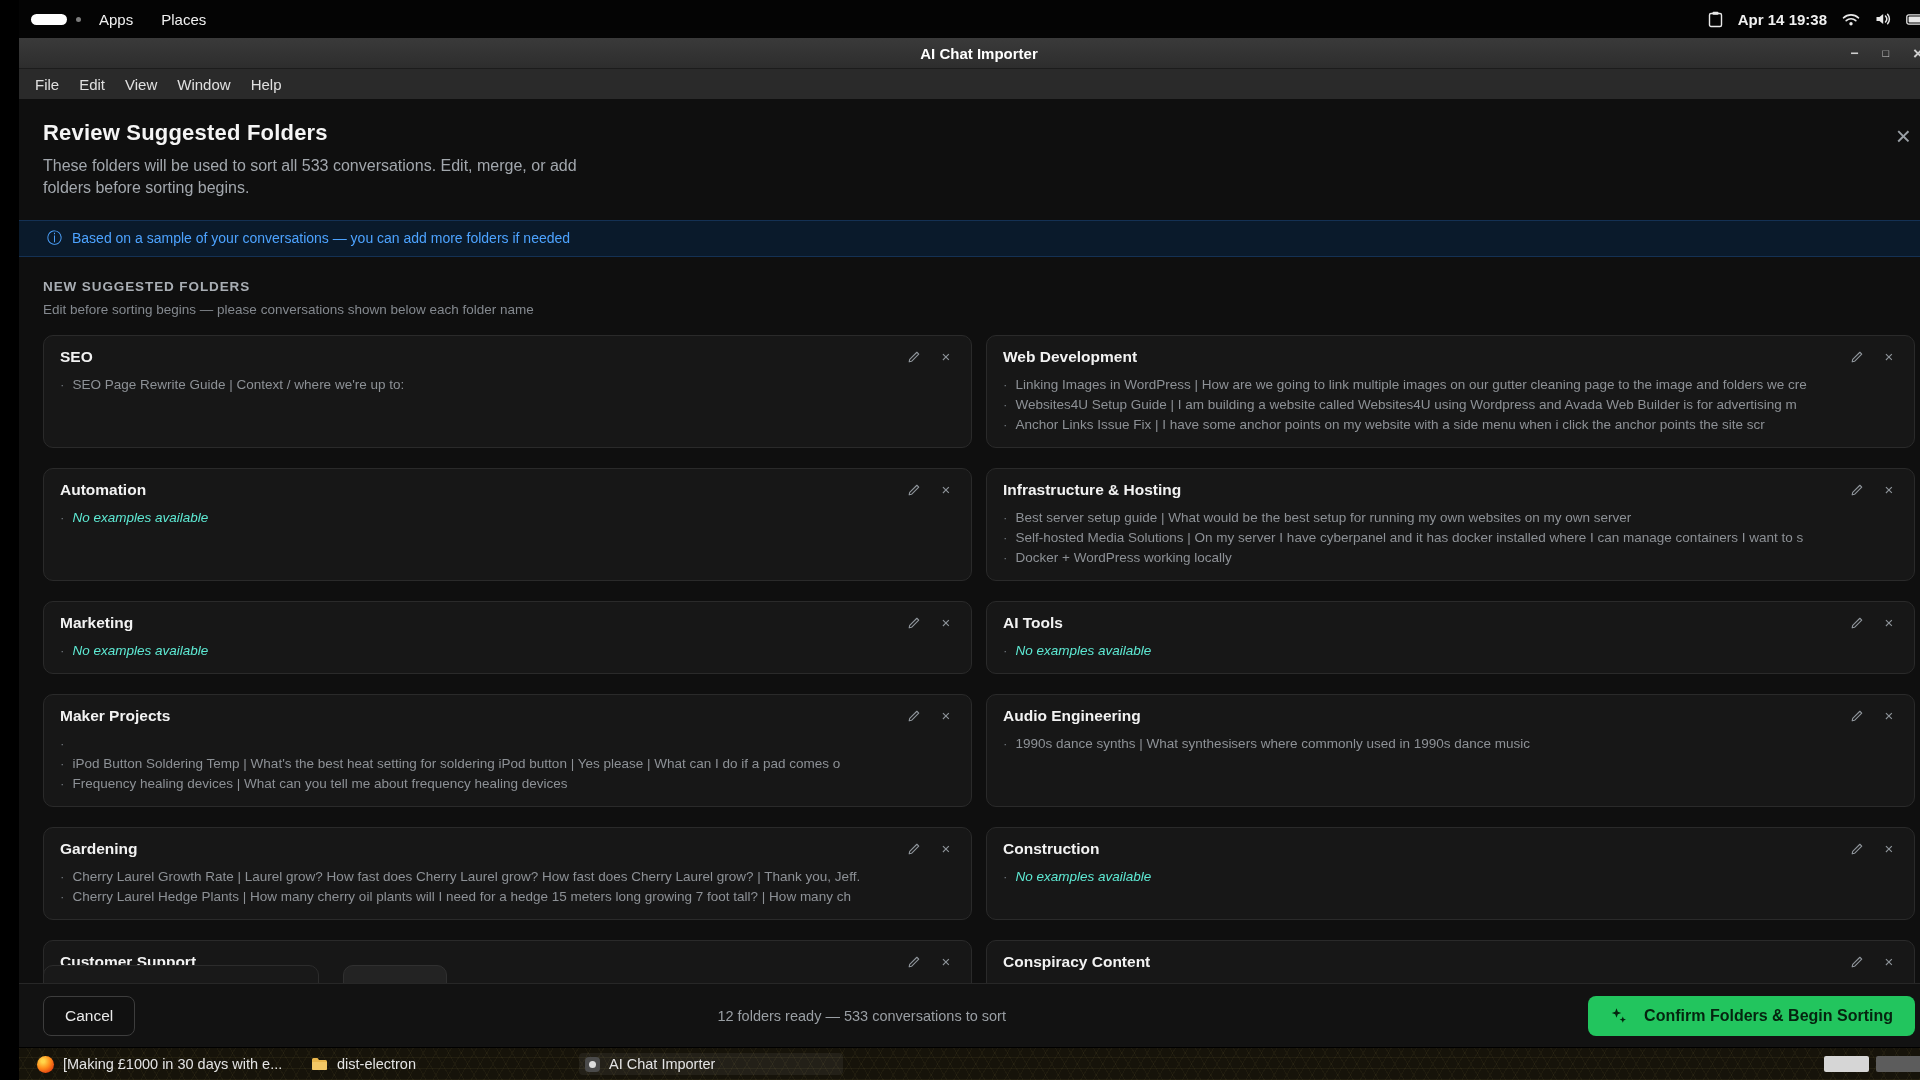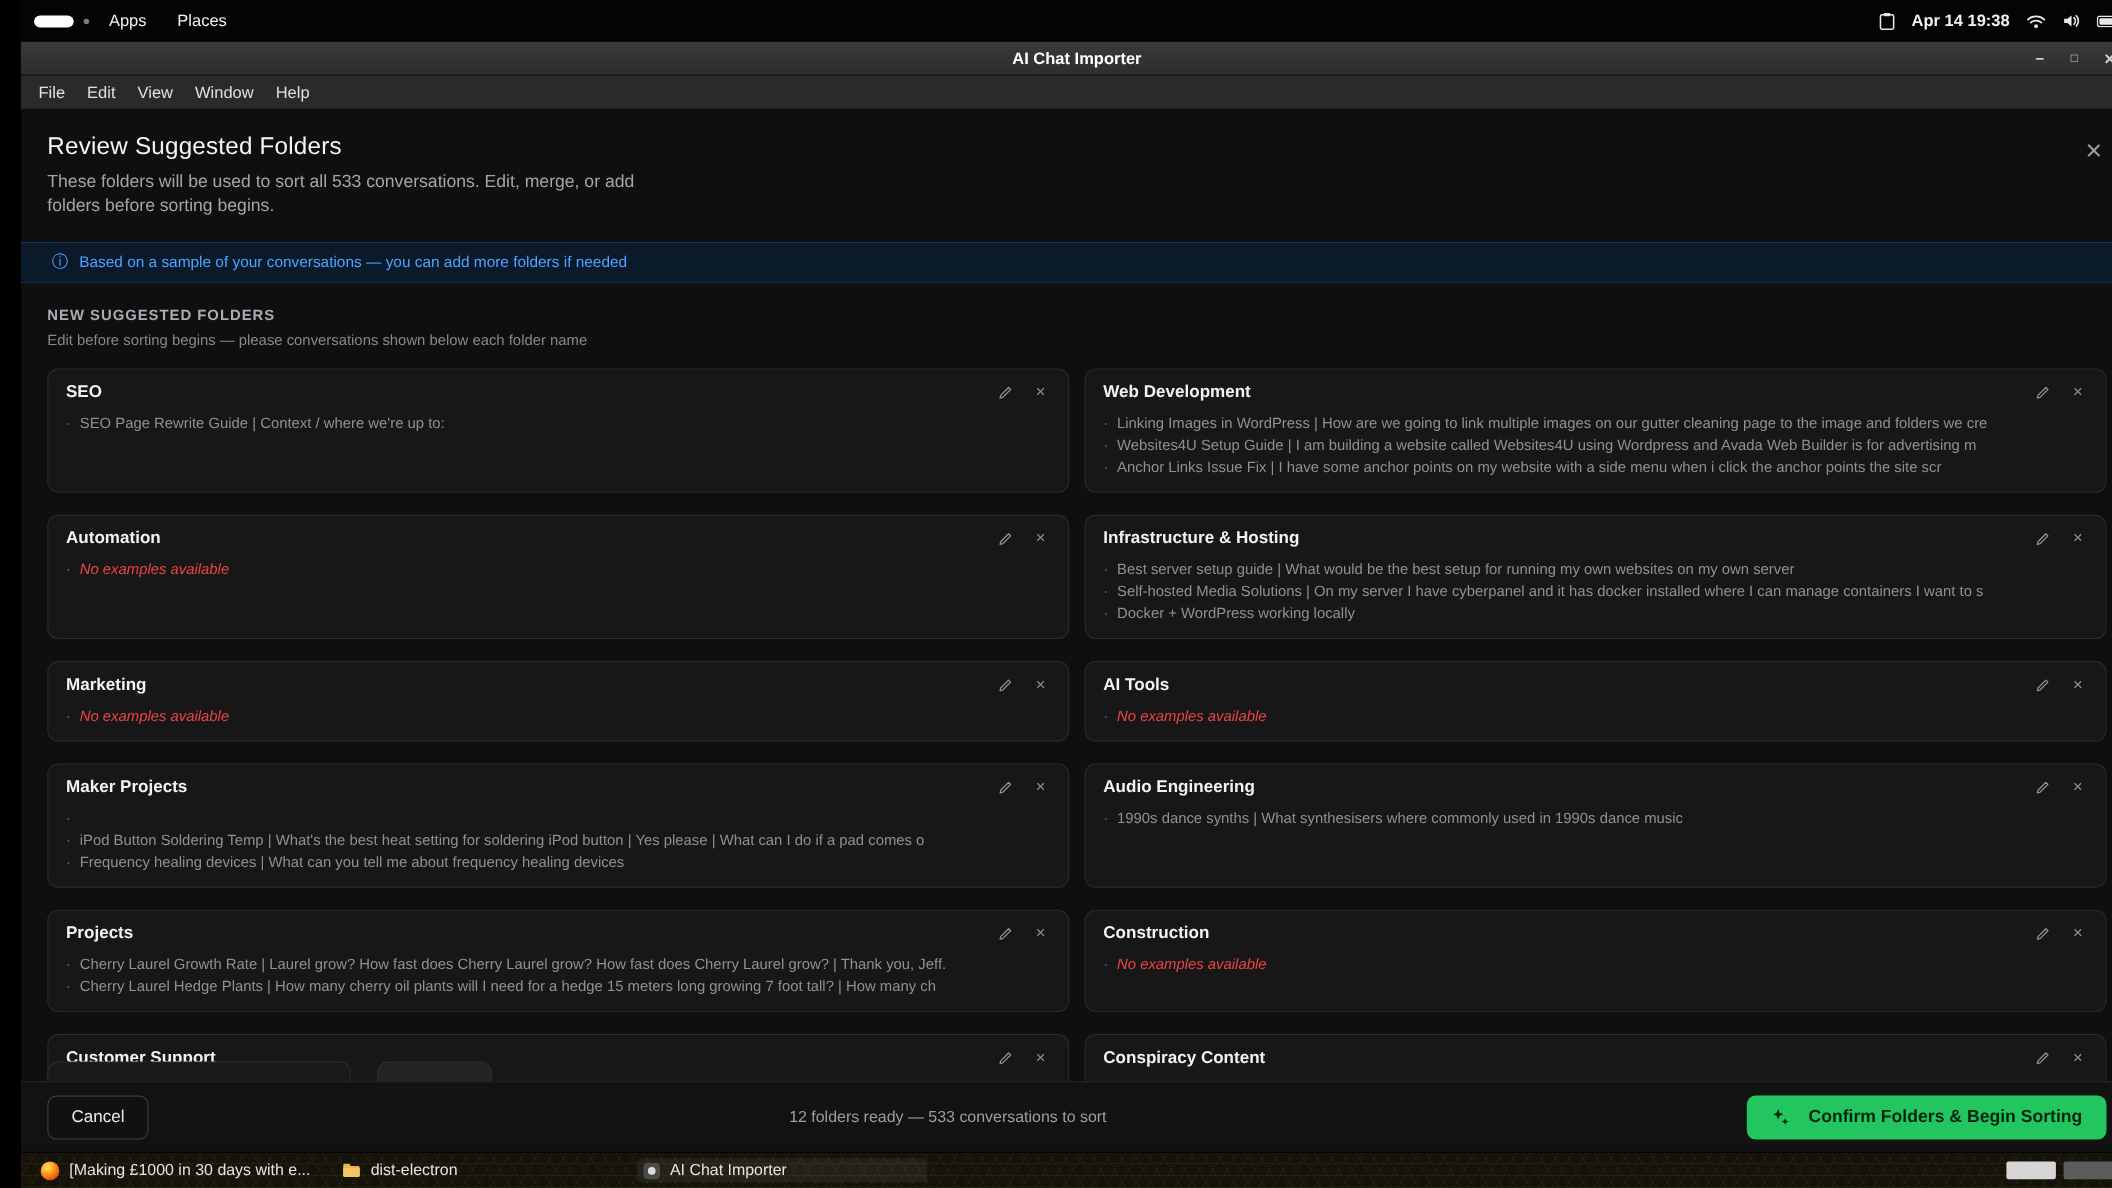--- a/index.html
+++ b/index.html
@@ -28,21 +28,21 @@
   .win-btn.max { font-size:11px; }
   .win-btn.close { font-size:17px; }
 
   .menubar { height:30px; background:#2a2a2a; display:flex; align-items:center;
     padding:0 6px; color:#e0e0e0; font-size:15px; }
   .menu-item { padding:3px 10px; border-radius:3px; }
 
   
   .content { position:relative; height:948px; background:#0f0f0f; overflow:hidden; }
   .dlg-head { padding:21px 24px 0; position:relative; }
-  .dlg-title { font-size:22px; font-weight:400; color:#f5f5f5; letter-spacing:.2px; }
+  .dlg-title { font-size:22px; font-weight:700; color:#f5f5f5; letter-spacing:.2px; }
   .dlg-sub { margin-top:9px; font-size:16px; line-height:1.4; color:#a2a7ad; max-width:575px; }
   .dlg-close { position:absolute; right:28px; top:24px; font-size:26px; font-weight:300;
     color:#9aa0a6; line-height:1; }
 
   .banner { margin-top:20px; height:37px; background:#0a1a2b;
     border-top:1px solid #143154; border-bottom:1px solid #143154;
     display:flex; align-items:center; gap:10px; padding:0 28px;
     font-size:14px; color:#4da3ff; }
   .banner-icon { font-size:15px; }
 
@@ -56,21 +56,21 @@
     padding:12px 16px; overflow:hidden; }
   .card-head { display:flex; align-items:center; }
   .card-title { font-size:15.5px; font-weight:600; color:#f2f2f2; }
   .card-actions { margin-left:auto; display:flex; align-items:center; gap:14px; }
   .icon-btn { width:18px; height:18px; display:flex; align-items:center;
     justify-content:center; color:#8f959b; font-size:15px; line-height:1; }
   .examples { margin-top:9px; }
   .ex { display:flex; gap:8px; font-size:13.5px; color:#8d9196; line-height:20px;
     white-space:nowrap; overflow:hidden; }
   .ex .bullet { color:#6f747a; flex:0 0 auto; }
-  .ex.none span.txt { font-style:italic; color:#ef4444; }
+  .ex.none span.txt { font-style:italic; color:#5eead4; }
 
   .partial-row { position:absolute; left:24px; bottom:38px; display:flex; gap:24px; z-index:1; }
   .partial-card { width:276px; height:44px; background:#191919; border:1px solid #2c2c2c; border-radius:10px; }
   .partial-btn  { width:104px; height:44px; background:#232323; border:1px solid #303030; border-radius:10px; }
 
   
   .footer { position:absolute; left:0; right:0; bottom:0; height:64px; background:#121212;
     border-top:1px solid #272727; display:flex; align-items:center; padding:0 24px; z-index:5; }
   .btn-cancel { height:40px; padding:0 21px; border:1px solid #3d3d3d; border-radius:8px;
     background:#111111; color:#eaeaea; font-size:15.5px;
@@ -364,21 +364,21 @@
           <div class="examples">
             <div class="ex">
                 <span class="bullet">·</span>
                 <span class="txt">1990s dance synths | What synthesisers where commonly used in 1990s dance music</span>
               </div>
           </div>
         </div>
 
         <div class="card">
           <div class="card-head">
-            <span class="card-title">Projects</span>
+            <span class="card-title">Gardening</span>
             <span class="card-actions">
               <span class="icon-btn">
                   <svg width="14" height="14" viewBox="0 0 16 16">
                     <path d="M11.3 2.6l2.1 2.1L5.2 12.9l-2.7.6.6-2.7z" fill="none" stroke="#8f959b" stroke-width="1.3" stroke-linejoin="round"></path>
                   </svg>
                 </span>
               <span class="icon-btn">×</span>
             </span>
           </div>
           <div class="examples">

